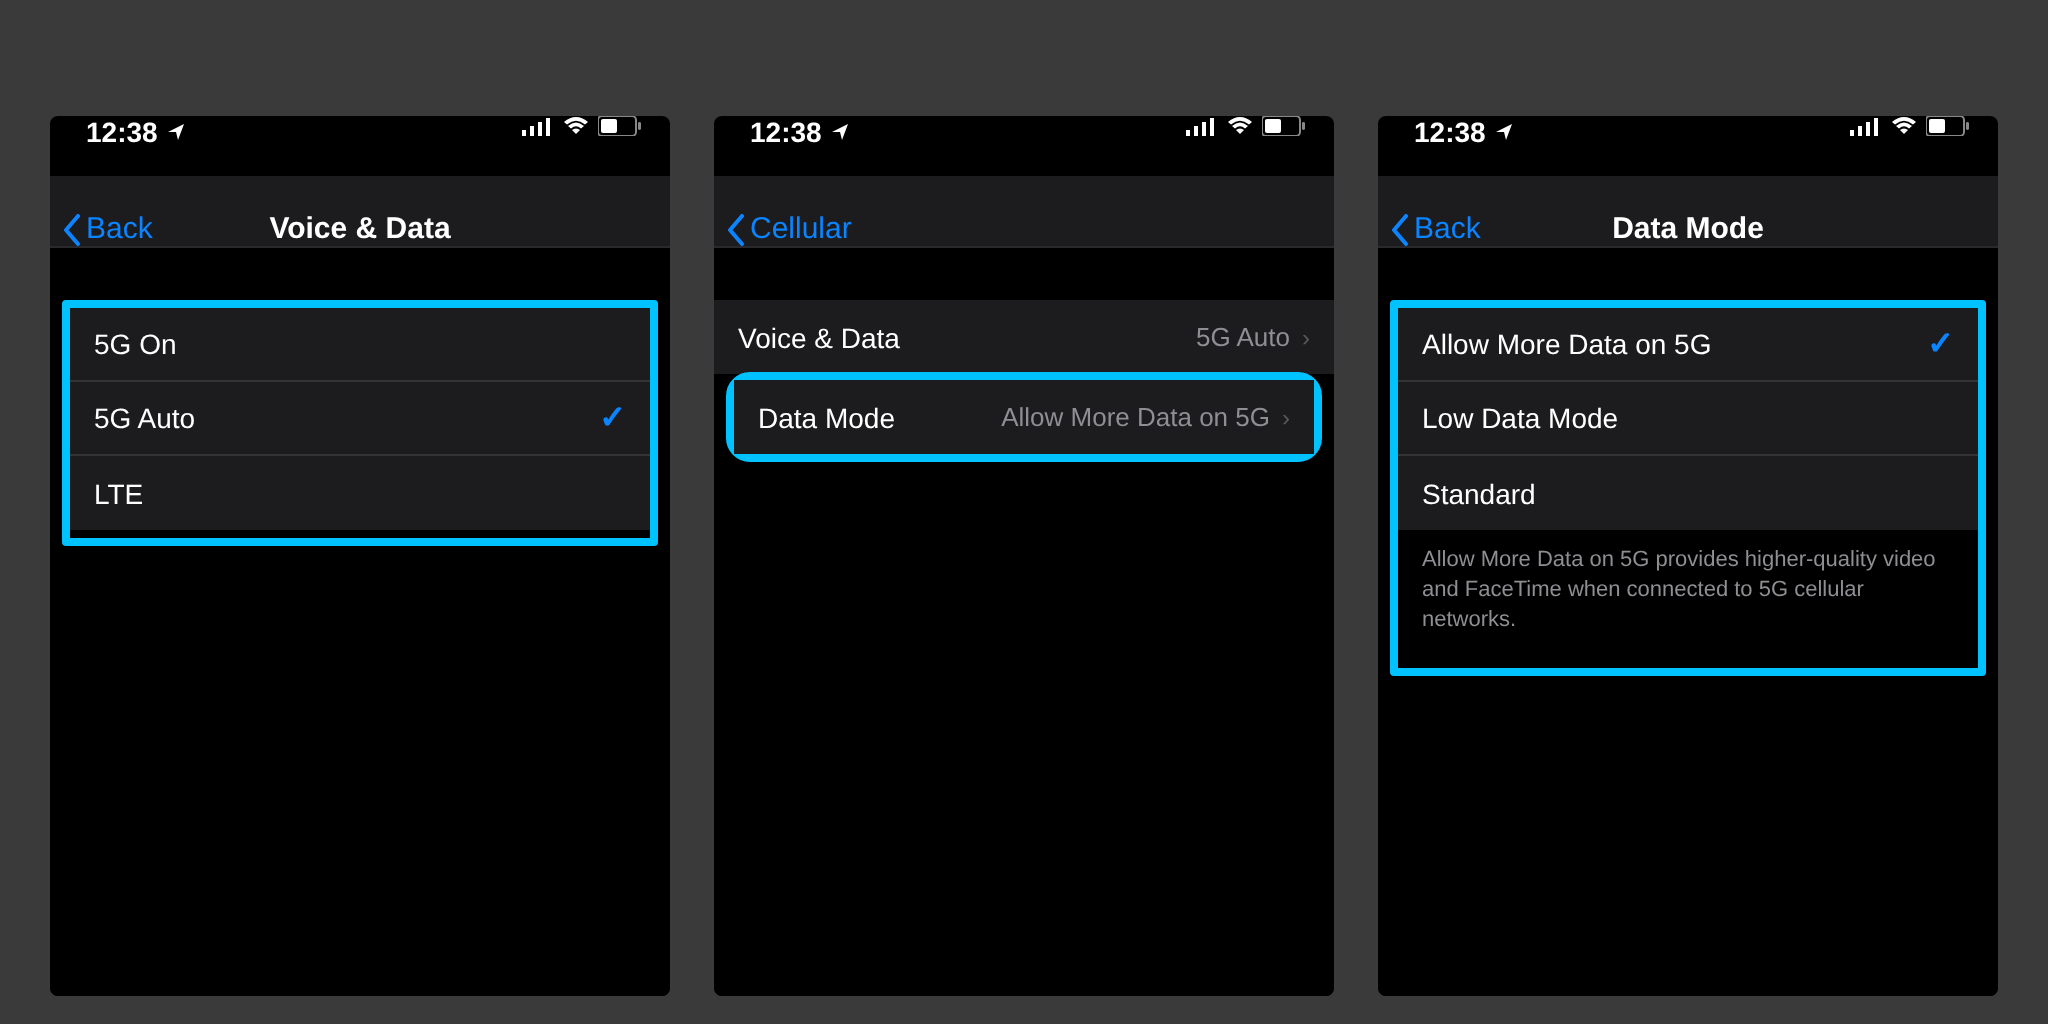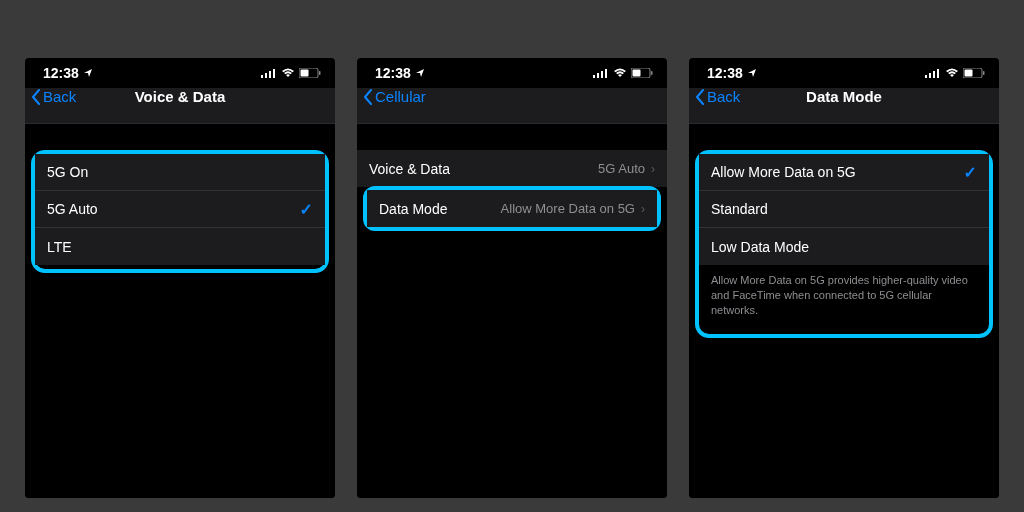--- a/index.html
+++ b/index.html
@@ -23,31 +23,31 @@
     display: flex;
     flex-direction: column;
     color: #fff;
     font-size: 13px;
     position: relative;
   }
   .statusbar {
     height: 30px;
     display: flex;
     justify-content: space-between;
-    align-items: center;
+    align-items: flex-start;
     padding: 0 14px 0 18px;
     font-size: 14px;
     font-weight: 600;
   }
   .sb-left { display: flex; align-items: center; gap: 4px; }
   .sb-right { display: flex; align-items: center; gap: 4px; }
   .nav {
     height: 36px;
     display: flex;
-    align-items: flex-start;
+    align-items: flex-end;
     justify-content: center;
     position: relative;
     border-bottom: 1px solid #2a2a2c;
     background: #1c1c1e;
   }
   .nav-back {
     position: absolute;
     left: 6px;
     display: flex;
     align-items: center;
@@ -84,21 +84,21 @@
   .toggle {
     width: 42px; height: 24px; background: #39393d; border-radius: 12px;
     position: relative;
   }
   .toggle .knob {
     width: 20px; height: 20px; background: #fff; border-radius: 50%;
     position: absolute; top: 2px; left: 2px;
   }
   .highlight-box {
     border: 4px solid #00c2ff;
-    border-radius: 14px;
+    border-radius: 2px;
     margin: 26px 6px 0 6px;
     padding-bottom: 4px;
   }
   .highlight-row {
     border: 4px solid #00c2ff;
     border-radius: 12px;
     margin: 0 6px;
   }
   .highlight-row .row { border-bottom: none; }
   svg { display: block; }
@@ -252,24 +252,24 @@
     <div class="nav-title">Data Mode</div>
   </div>
   <div class="content">
     <div class="highlight-box">
       <div class="list">
         <div class="row">
           <span class="row-label">Allow More Data on 5G</span>
           <span class="check">✓</span>
         </div>
         <div class="row">
+          <span class="row-label">Low Data Mode</span>
+        </div>
+        <div class="row">
           <span class="row-label">Standard</span>
-        </div>
-        <div class="row">
-          <span class="row-label">Low Data Mode</span>
         </div>
       </div>
       <div class="footer-text">
         <p>Allow More Data on 5G provides higher-quality video and FaceTime when connected to 5G cellular networks.</p>
       </div>
     </div>
   </div>
 </div>
 
 </body></html>

